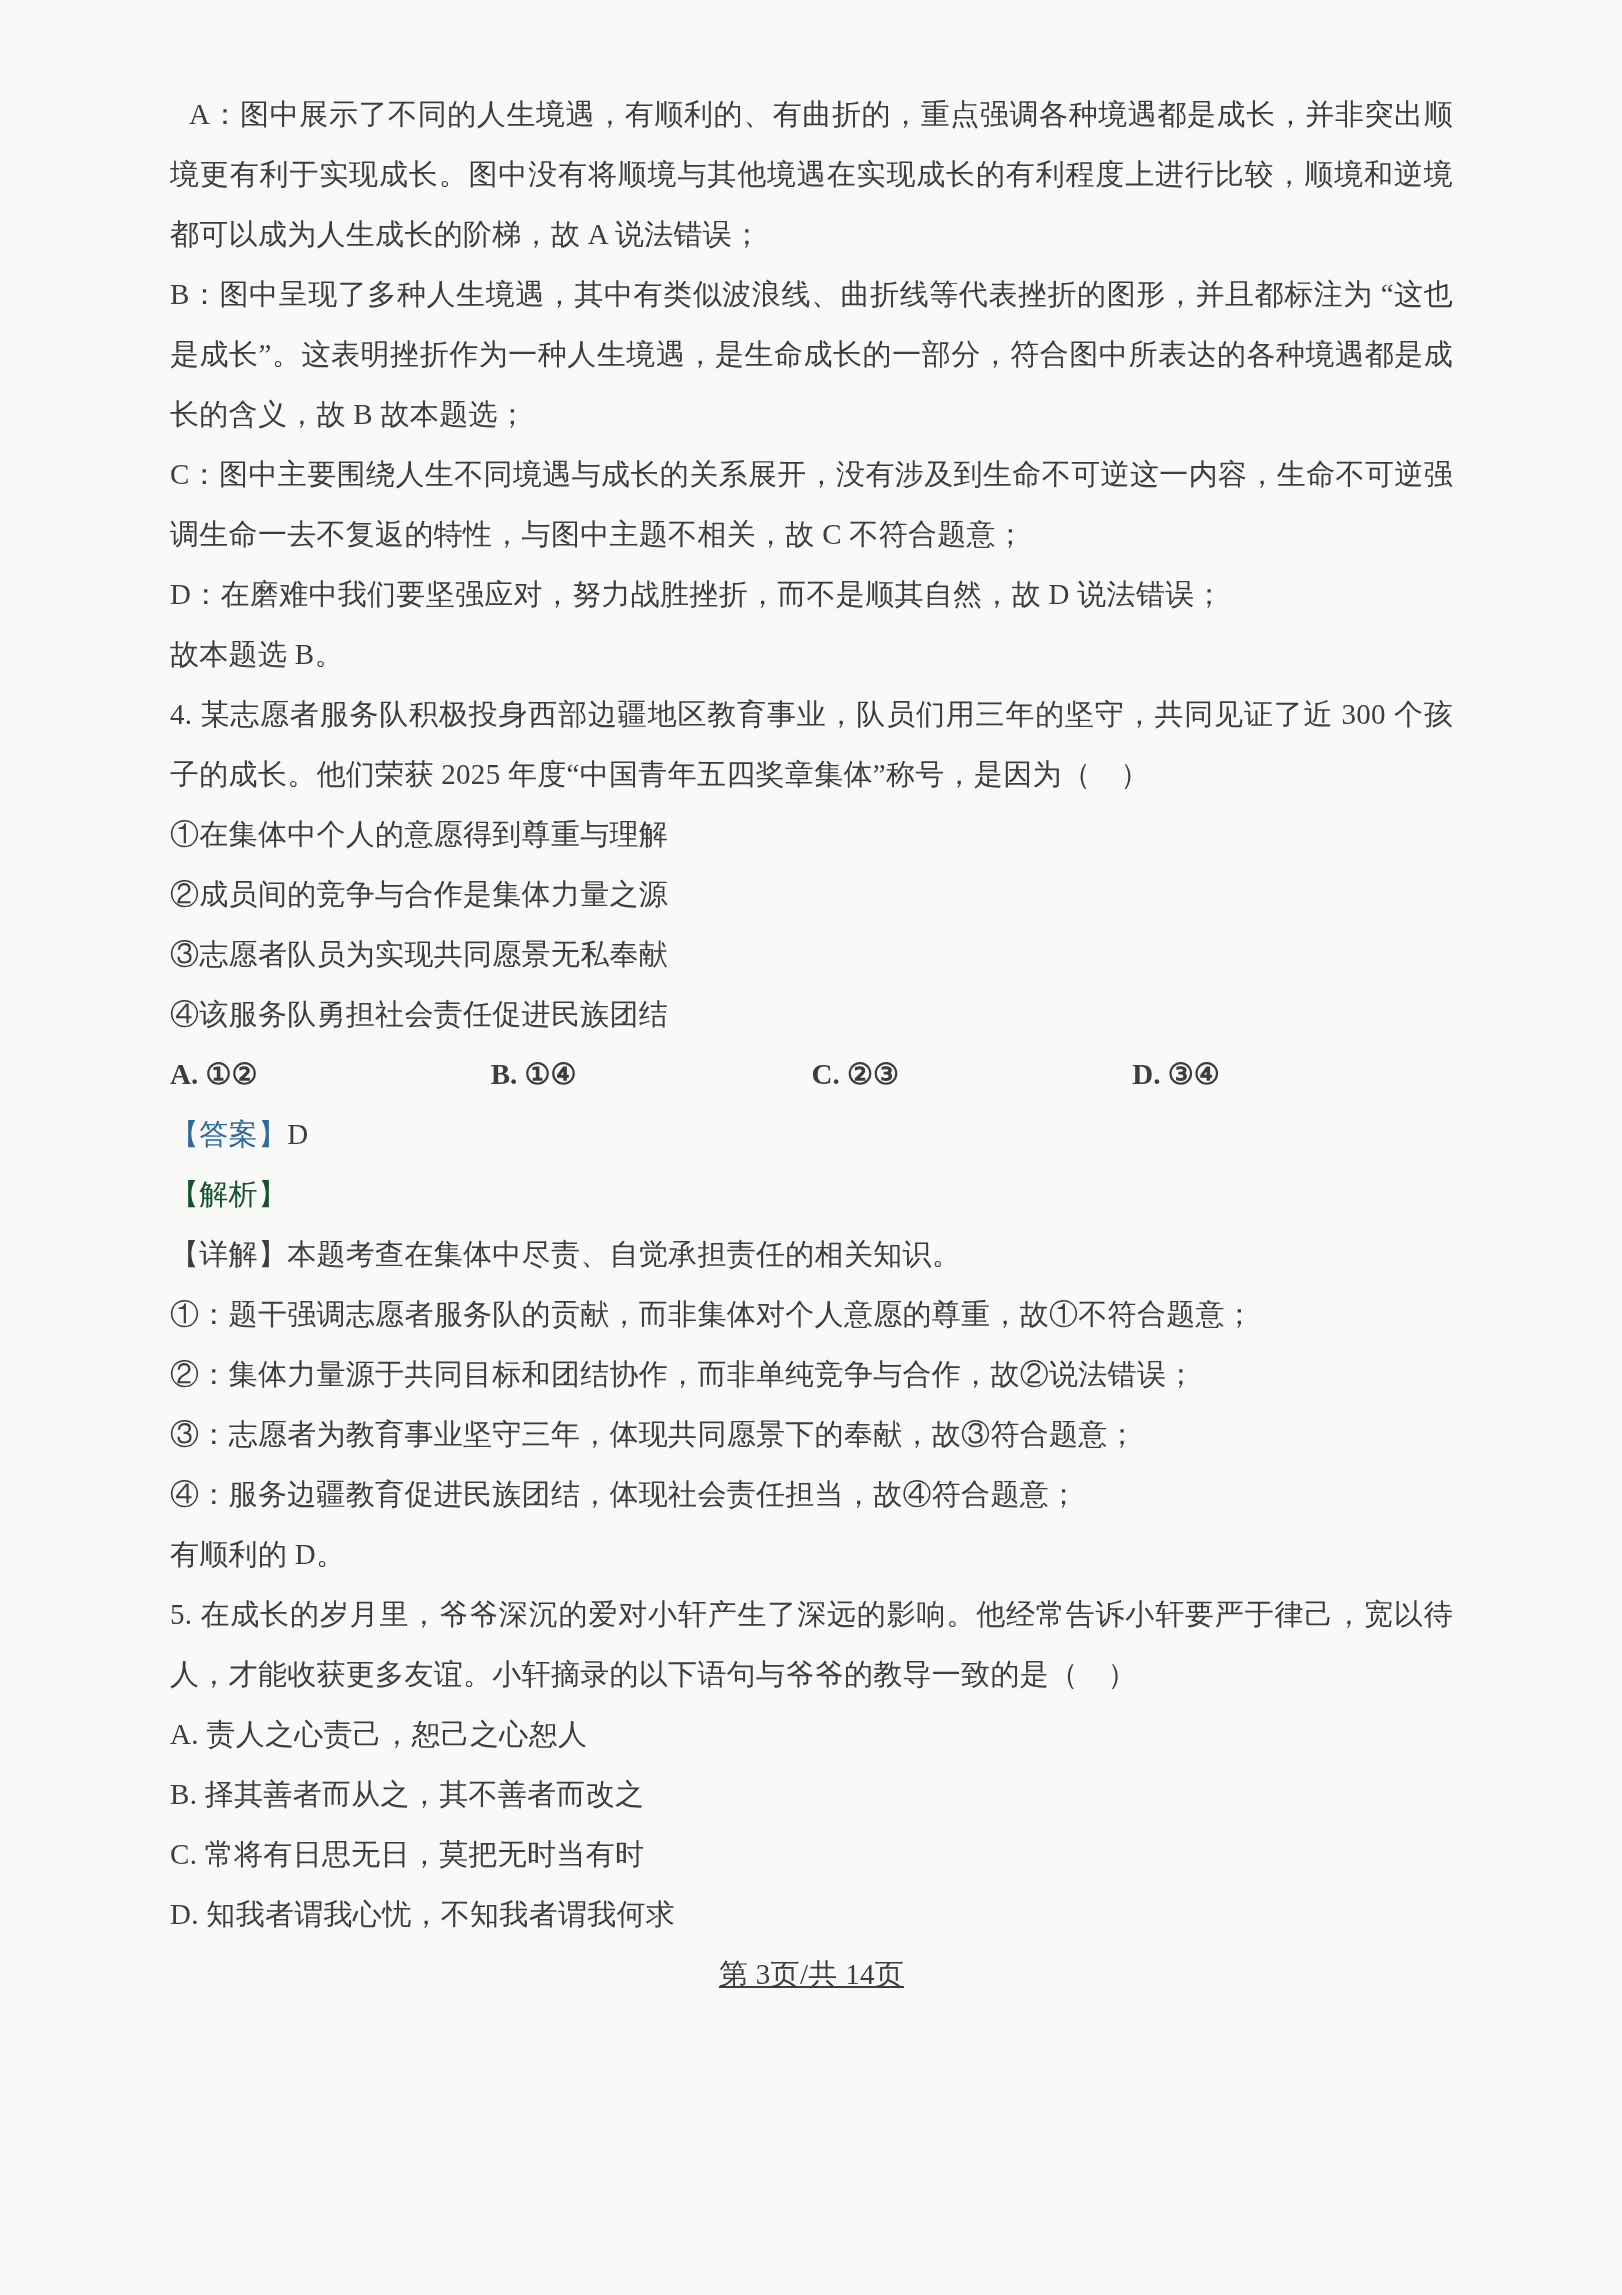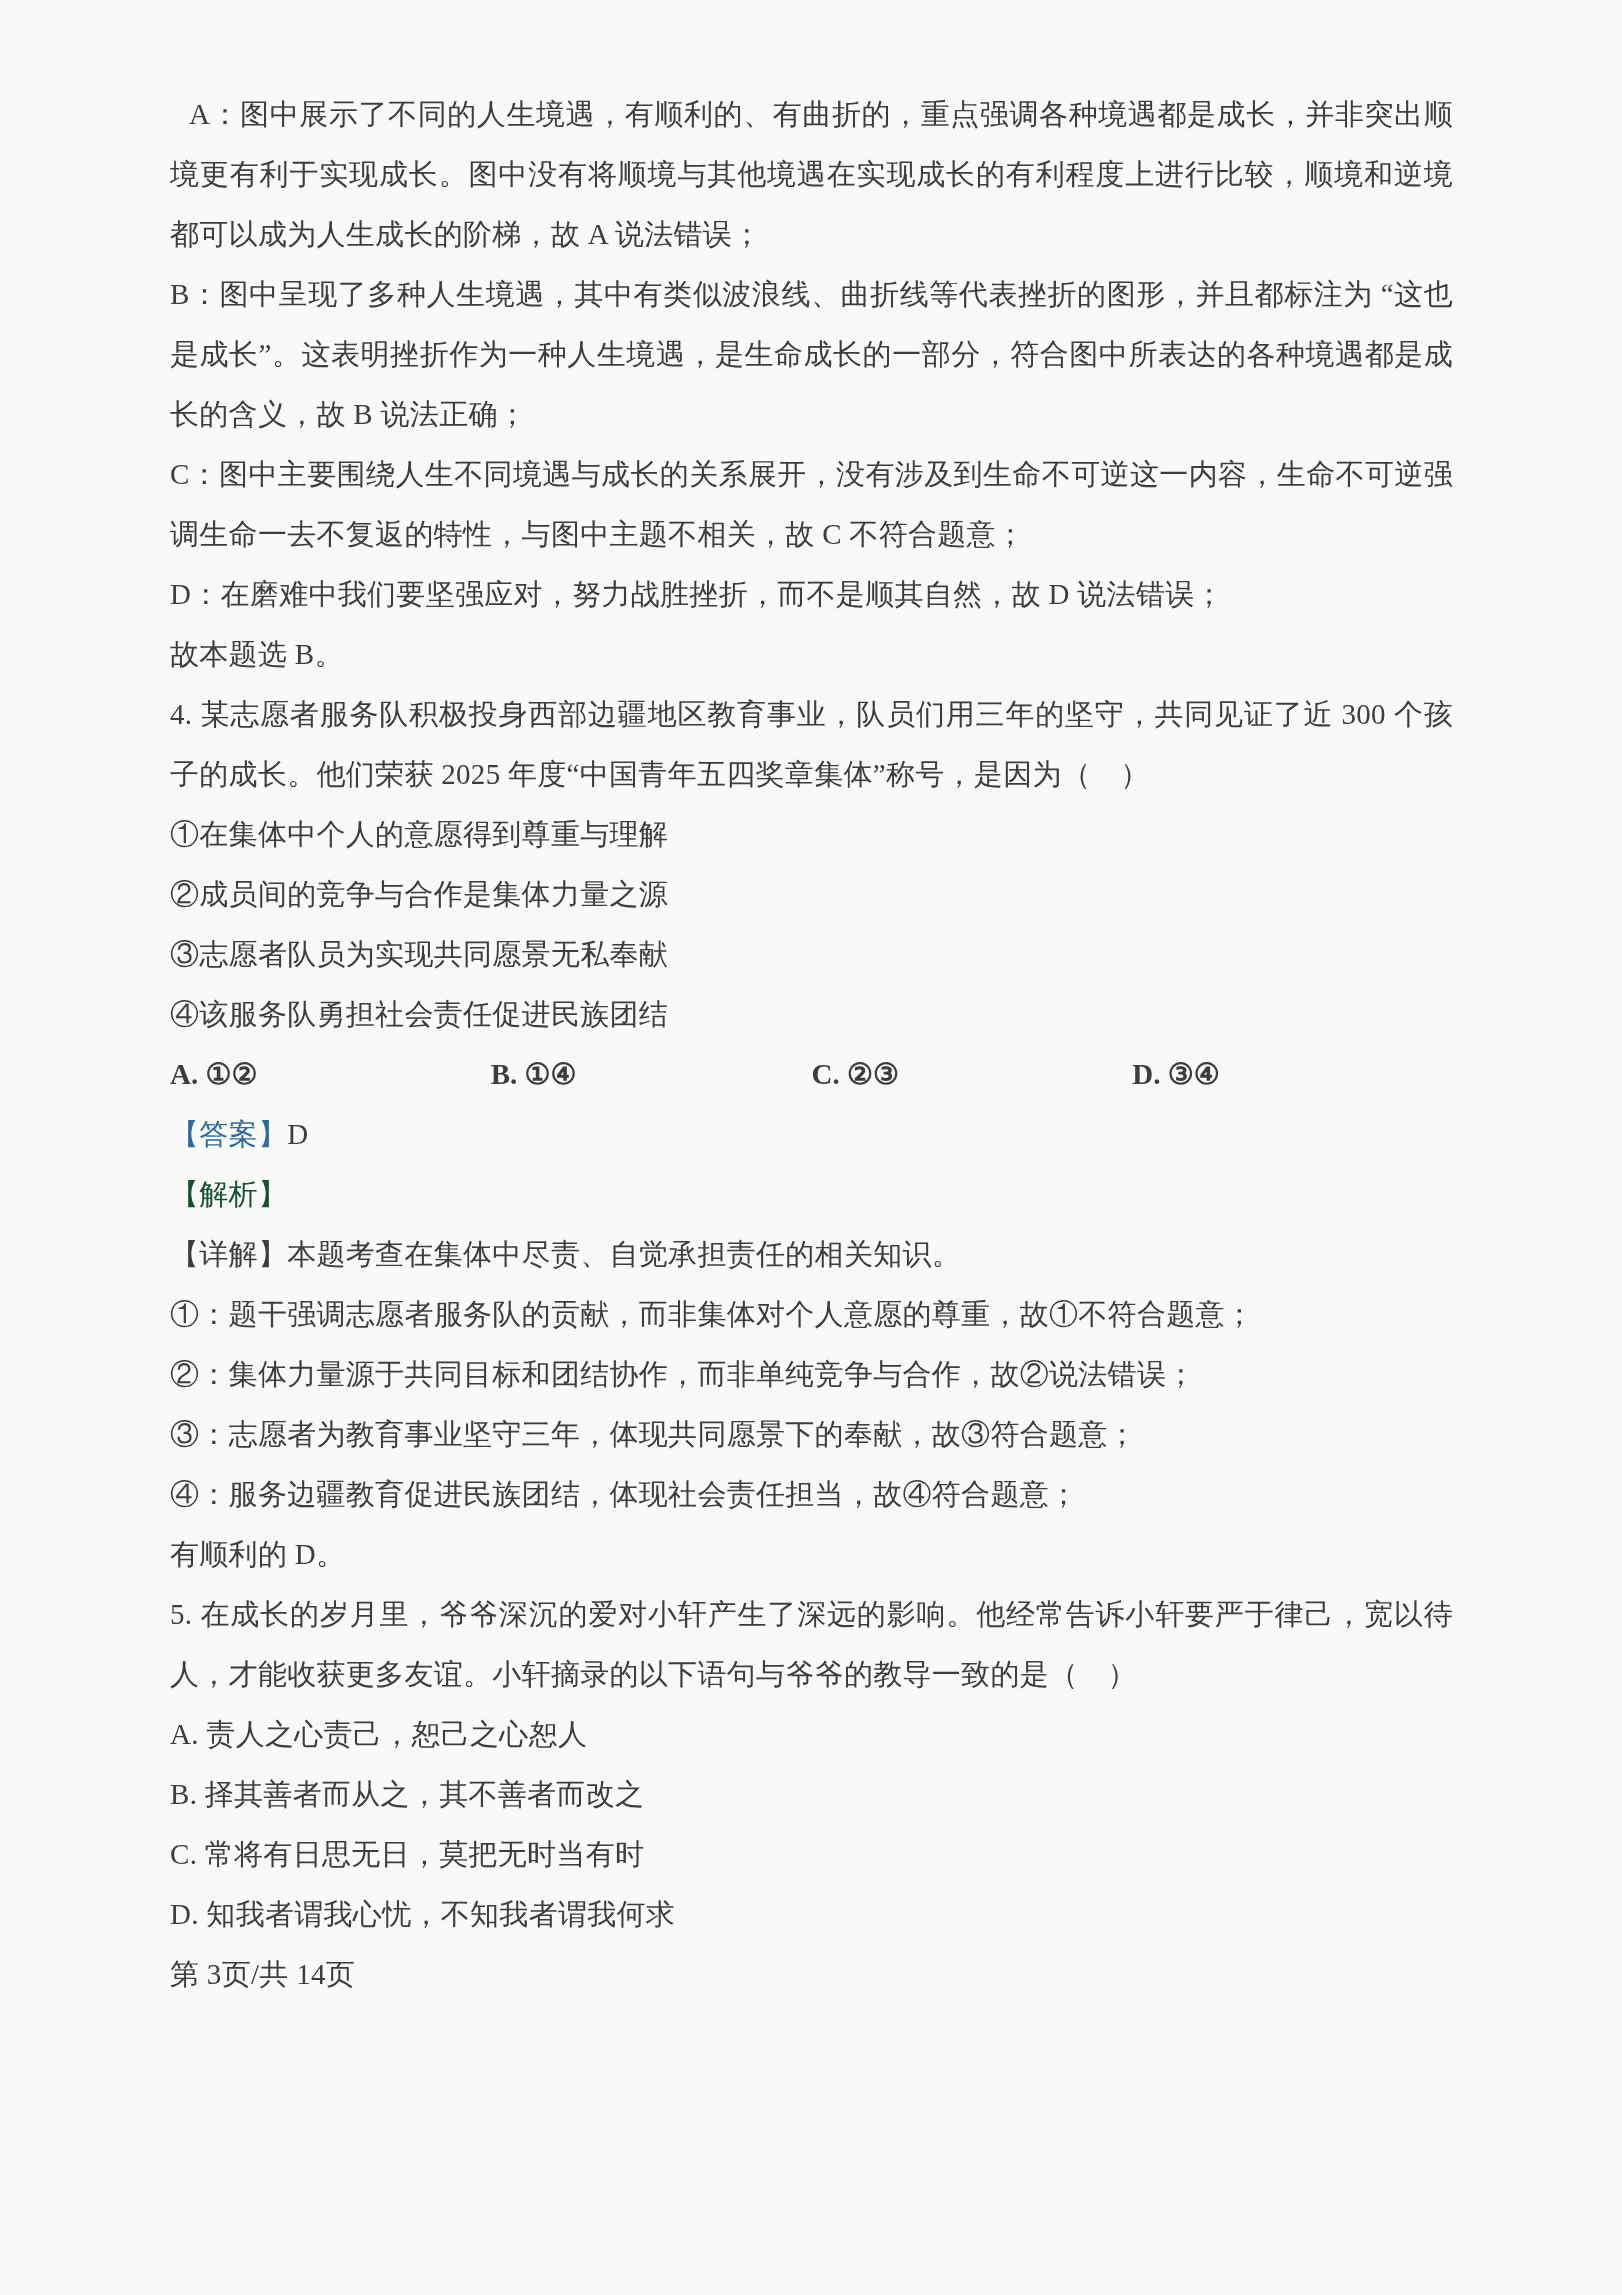--- a/index.html
+++ b/index.html
@@ -36,31 +36,33 @@
     font-weight: bold;
   }
   .options-row .opt {
     width: 25%;
     text-align: left;
   }
   .accent {
     font-weight: normal;
   }
   .footer {
+    text-align: center;
     margin: 0;
+    text-decoration: underline;
   }
 </style>
 </head>
 <body style="background: rgb(249, 249, 247); color: rgb(61, 61, 61);">
 
 <div class="page">
 
   <section>
     <p class="indent-first">A：图中展示了不同的人生境遇，有顺利的、有曲折的，重点强调各种境遇都是成长，并非突出顺境更有利于实现成长。图中没有将顺境与其他境遇在实现成长的有利程度上进行比较，顺境和逆境都可以成为人生成长的阶梯，故 A 说法错误；</p>
-    <p>B：图中呈现了多种人生境遇，其中有类似波浪线、曲折线等代表挫折的图形，并且都标注为 “这也是成长”。这表明挫折作为一种人生境遇，是生命成长的一部分，符合图中所表达的各种境遇都是成长的含义，故 B 说法正确；</p>
+    <p>B：图中呈现了多种人生境遇，其中有类似波浪线、曲折线等代表挫折的图形，并且都标注为 “这也是成长”。这表明挫折作为一种人生境遇，是生命成长的一部分，符合图中所表达的各种境遇都是成长的含义，故 B 故本题选；</p>
     <p>C：图中主要围绕人生不同境遇与成长的关系展开，没有涉及到生命不可逆这一内容，生命不可逆强调生命一去不复返的特性，与图中主题不相关，故 C 不符合题意；</p>
     <p>D：在磨难中我们要坚强应对，努力战胜挫折，而不是顺其自然，故 D 说法错误；</p>
     <p>故本题选 B。</p>
   </section>
 
   <section>
     <p>4. 某志愿者服务队积极投身西部边疆地区教育事业，队员们用三年的坚守，共同见证了近 300 个孩子的成长。他们荣获 2025 年度“中国青年五四奖章集体”称号，是因为（　）</p>
     <p>①在集体中个人的意愿得到尊重与理解</p>
     <p>②成员间的竞争与合作是集体力量之源</p>
     <p>③志愿者队员为实现共同愿景无私奉献</p>

